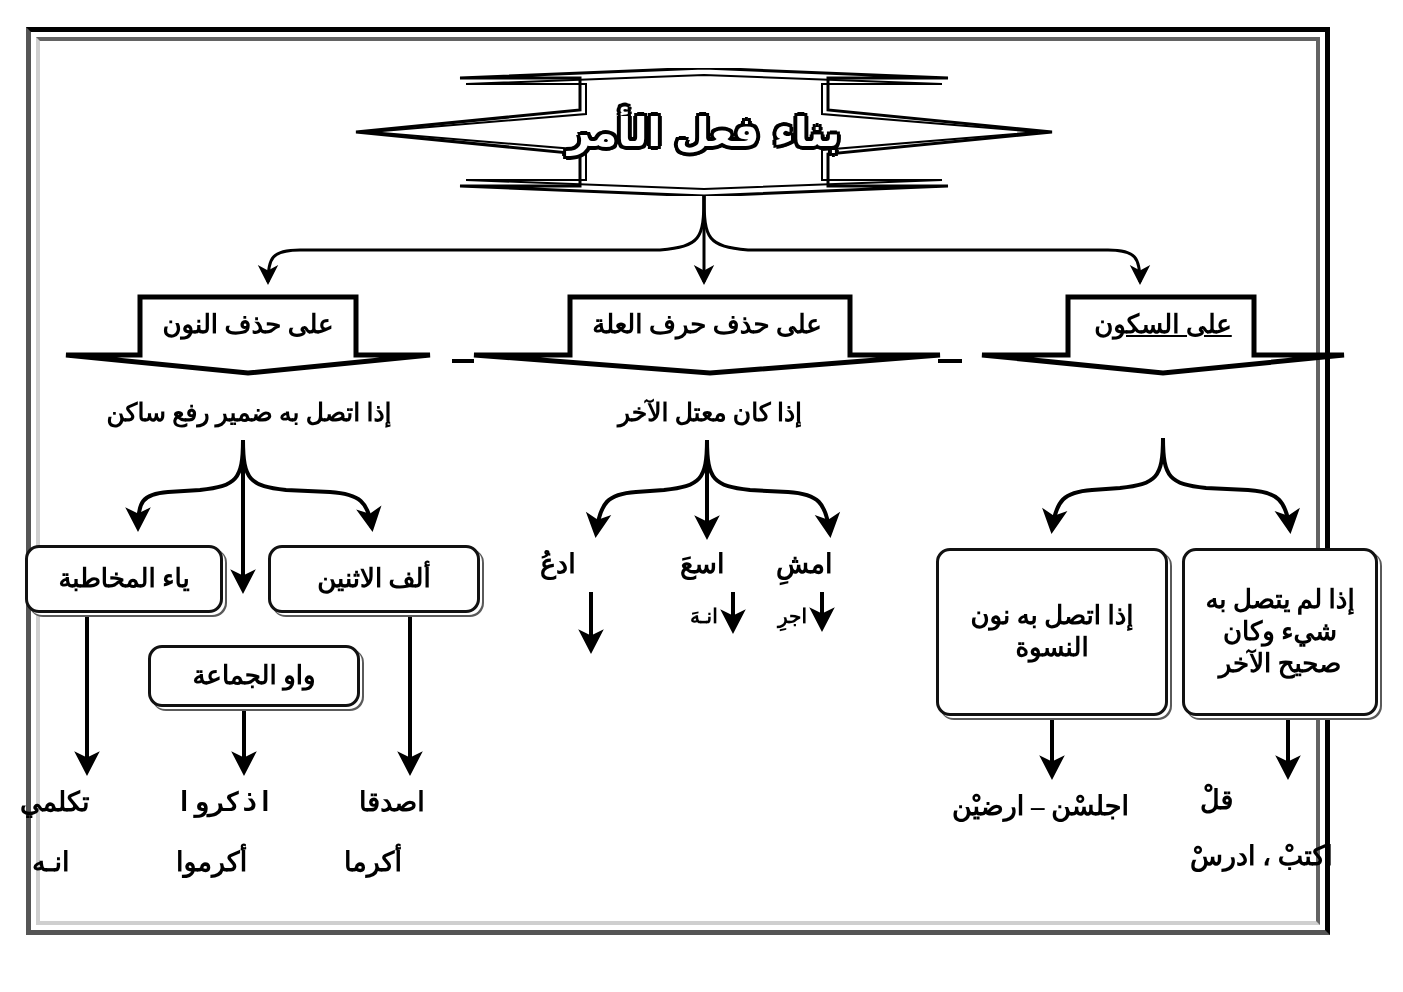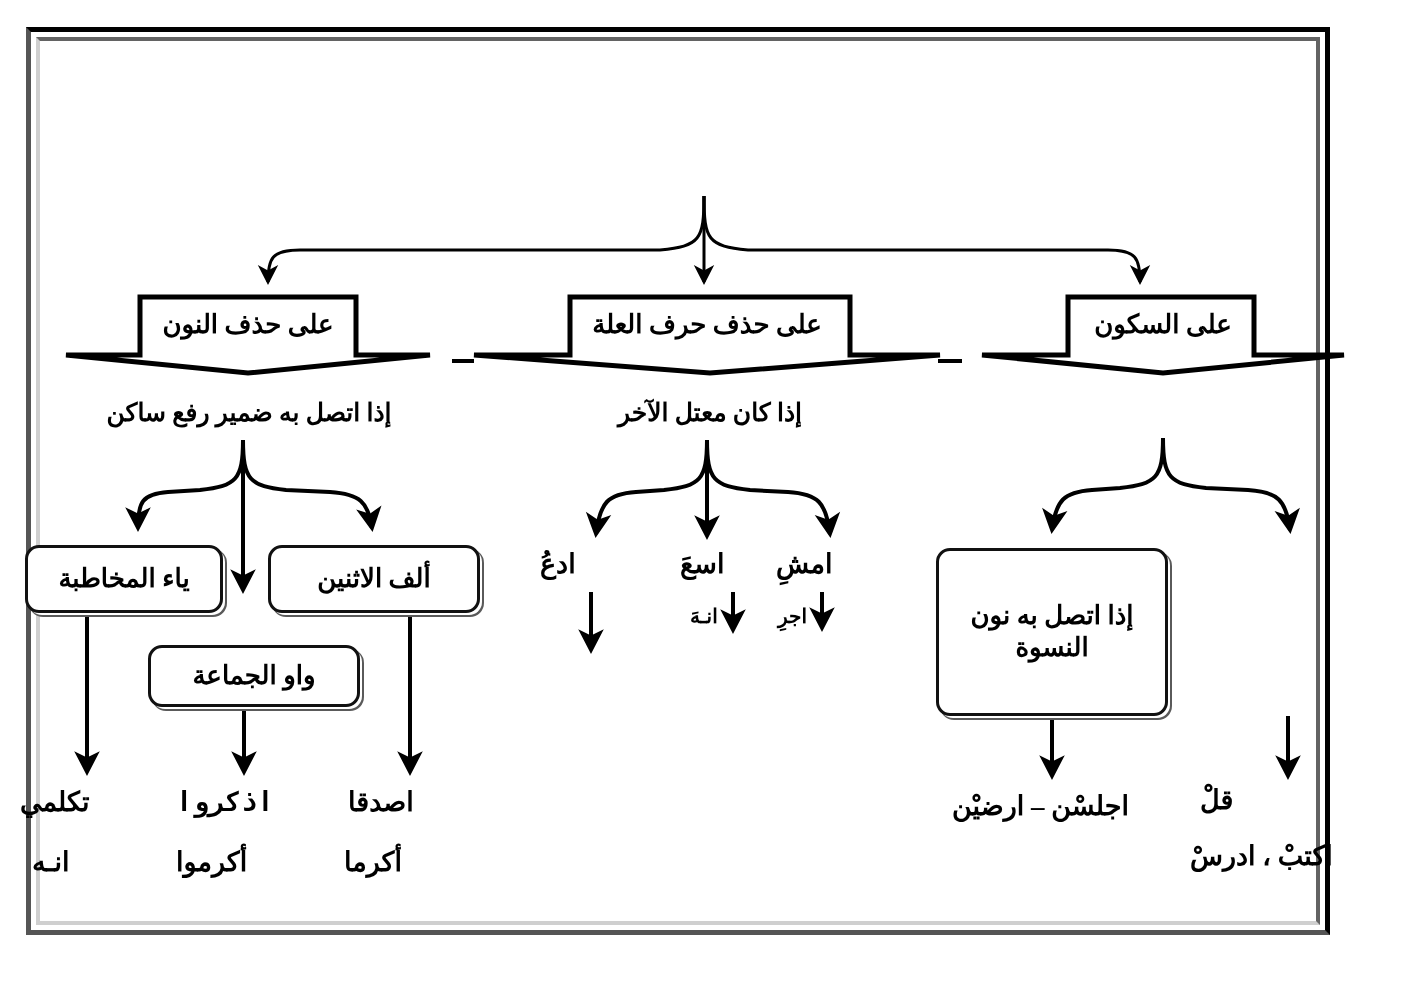--- a/index.html
+++ b/index.html
@@ -146,66 +146,74 @@
       <path d="M1052,716 L1052,776" marker-end="url(#ahb)"></path>
       <path d="M1288,716 L1288,776" marker-end="url(#ahb)"></path>
     </g>
 
     <g stroke="#000" stroke-width="4">
       <line x1="452" y1="361" x2="474" y2="361"></line>
       <line x1="938" y1="361" x2="962" y2="361"></line>
     </g>
   </svg>
 
+  <div id="title-banner">
+    <svg class="burst" viewBox="0 0 712 128" preserveAspectRatio="none">
+      <polygon points="112,10 232,10 232,42 8,64 232,86 232,118 112,118 356,128 600,118 480,118 480,86 704,64 480,42 480,10 600,10 356,0" fill="#fff" stroke="#000" stroke-width="3"></polygon>
+      <polygon points="118,16 238,16 238,46 22,64 238,82 238,112 118,112 356,121 594,112 474,112 474,82 690,64 474,46 474,16 594,16 356,7" fill="none" stroke="#000" stroke-width="2"></polygon>
+    </svg>
+    <div id="title-text">بناء فعل الأمر</div>
+  </div>
 
   <div class="block-arrow" style="left:62px;top:293px;width:372px;height:84px;">
     <svg viewBox="0 0 372 84" preserveAspectRatio="none" style="position:absolute;inset:0;">
       <polygon points="78,62 78,4 294,4 294,62 368,62 186,80 4,62" fill="#fff" stroke="#000" stroke-width="5"></polygon>
     </svg>
     <div class="ba-label" style="top:2px;height:60px;">على حذف النون</div>
   </div>
 
   <div class="block-arrow" style="left:470px;top:293px;width:474px;height:84px;">
     <svg viewBox="0 0 474 84" preserveAspectRatio="none" style="position:absolute;inset:0;">
       <polygon points="100,62 100,4 380,4 380,62 470,62 240,80 4,62" fill="#fff" stroke="#000" stroke-width="5"></polygon>
     </svg>
     <div class="ba-label" style="top:2px;height:60px;">على حذف حرف العلة</div>
   </div>
 
   <div class="block-arrow" style="left:958px;top:293px;width:410px;height:84px;">
     <svg viewBox="0 0 410 84" preserveAspectRatio="none" style="position:absolute;inset:0;">
       <polygon points="110,62 110,4 296,4 296,62 386,62 205,80 24,62" fill="#fff" stroke="#000" stroke-width="5"></polygon>
     </svg>
-    <div class="ba-label" style="top:2px;height:60px;">على السكون</div>
+    <div class="ba-label" style="top:2px;height:60px;text-decoration:underline;">على السكون</div>
   </div>
 
   <div class="caption" style="left:63px;top:398px;width:372px;">إذا اتصل به ضمير رفع ساكن</div>
   <div class="caption" style="left:520px;top:398px;width:380px;">إذا كان معتل الآخر</div>
 
   <div class="rbox" style="left:25px;top:545px;width:198px;height:68px;">ياء المخاطبة</div>
   <div class="rbox" style="left:148px;top:645px;width:212px;height:62px;">واو الجماعة</div>
   <div class="rbox" style="left:268px;top:545px;width:212px;height:68px;">ألف الاثنين</div>
 
   <div class="word" style="left:20px;top:786px;width:136px;">تكلمي</div>
   <div class="word" style="left:32px;top:846px;width:136px;">انـه</div>
 
   <div class="word" style="left:176px;top:786px;width:136px;font-family:Liberation Mono, monospace;">اذكروا</div>
   <div class="word" style="left:176px;top:846px;width:136px;">أكرموا</div>
 
-  <div class="word" style="left:348px;top:786px;width:136px;font-family:Liberation Serif, serif;">اصدقا</div>
+  <div class="word" style="left:359px;top:786px;width:136px;font-family:Liberation Serif, serif;">اصدقا</div>
   <div class="word" style="left:344px;top:846px;width:136px;">أكرما</div>
 
   <div class="word" style="left:540px;top:548px;width:110px;">ادعُ</div>
 
   <div class="word" style="left:680px;top:548px;width:110px;">اسعَ</div>
   <div class="word sm" style="left:690px;top:604px;width:110px;">انـهَ</div>
 
   <div class="word" style="left:776px;top:548px;width:110px;">امشِ</div>
   <div class="word sm" style="left:778px;top:604px;width:110px;">اجرِ</div>
 
   <div class="rbox" style="left:936px;top:548px;width:232px;height:168px;">إذا اتصل به نون النسوة</div>
+  <div class="rbox" style="left:1182px;top:548px;width:196px;height:168px;">إذا لم يتصل به شيء وكان صحيح الآخر</div>
 
   <div class="word" style="left:952px;top:790px;width:220px;">اجلسْن – ارضيْن</div>
 
   <div class="word" style="left:1200px;top:784px;width:176px;">قلْ</div>
   <div class="word" style="left:1190px;top:840px;width:200px;">اكتبْ ، ادرسْ</div>
 
 </div>
 
 </body></html>

